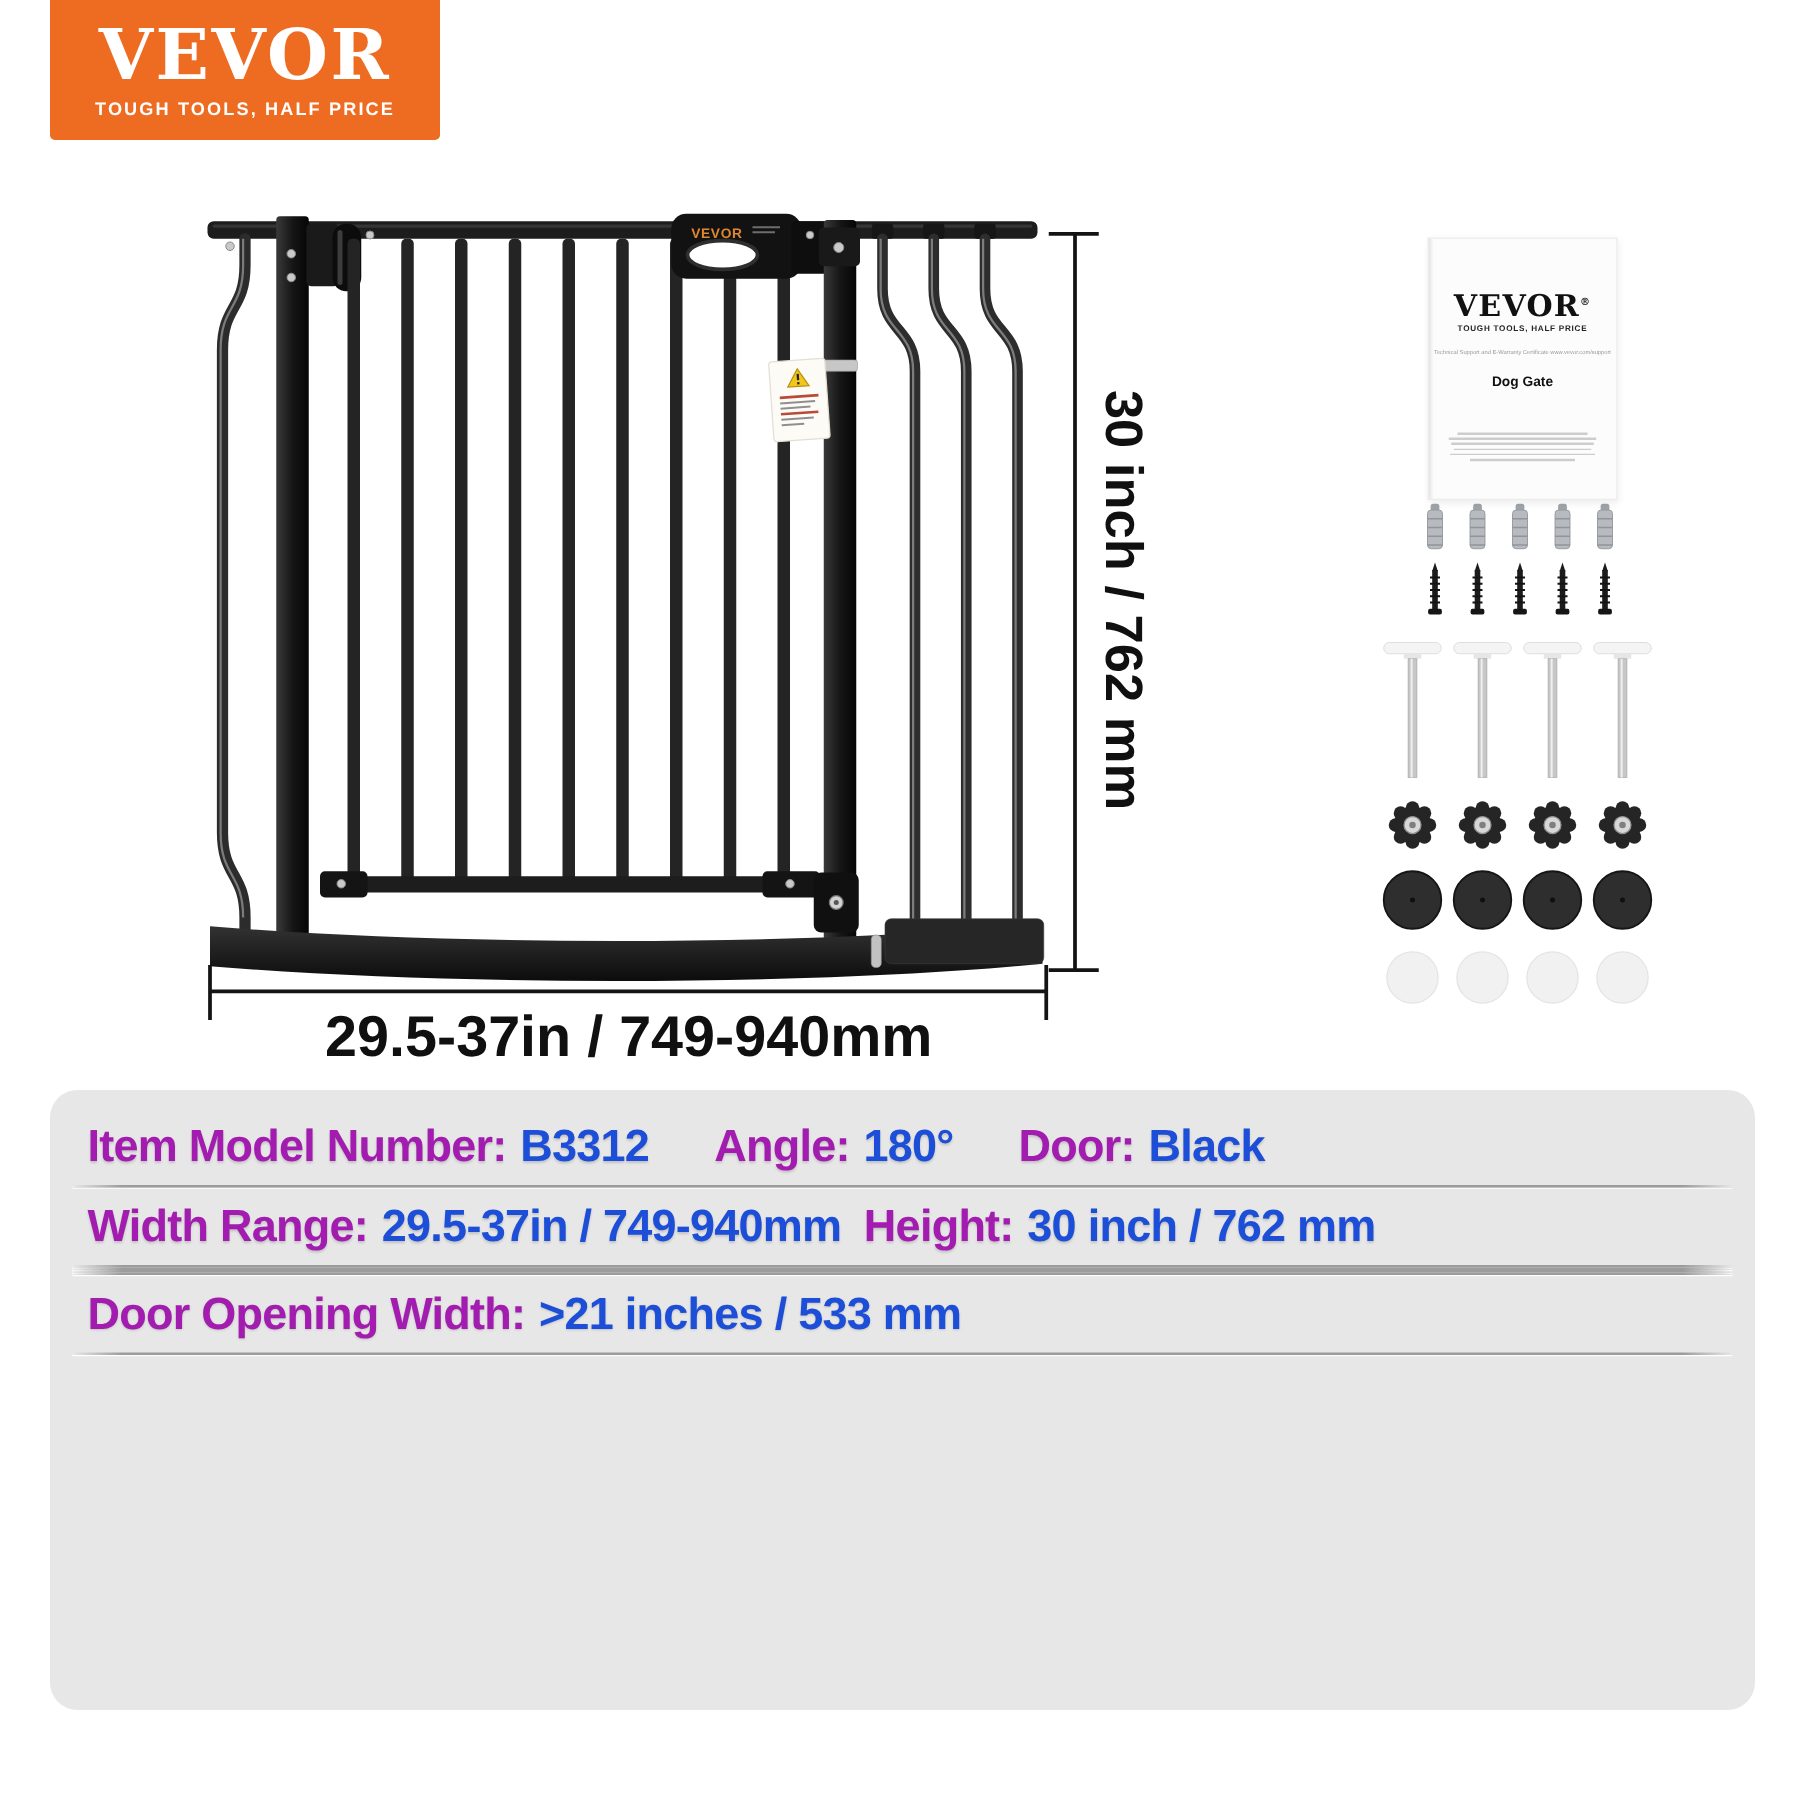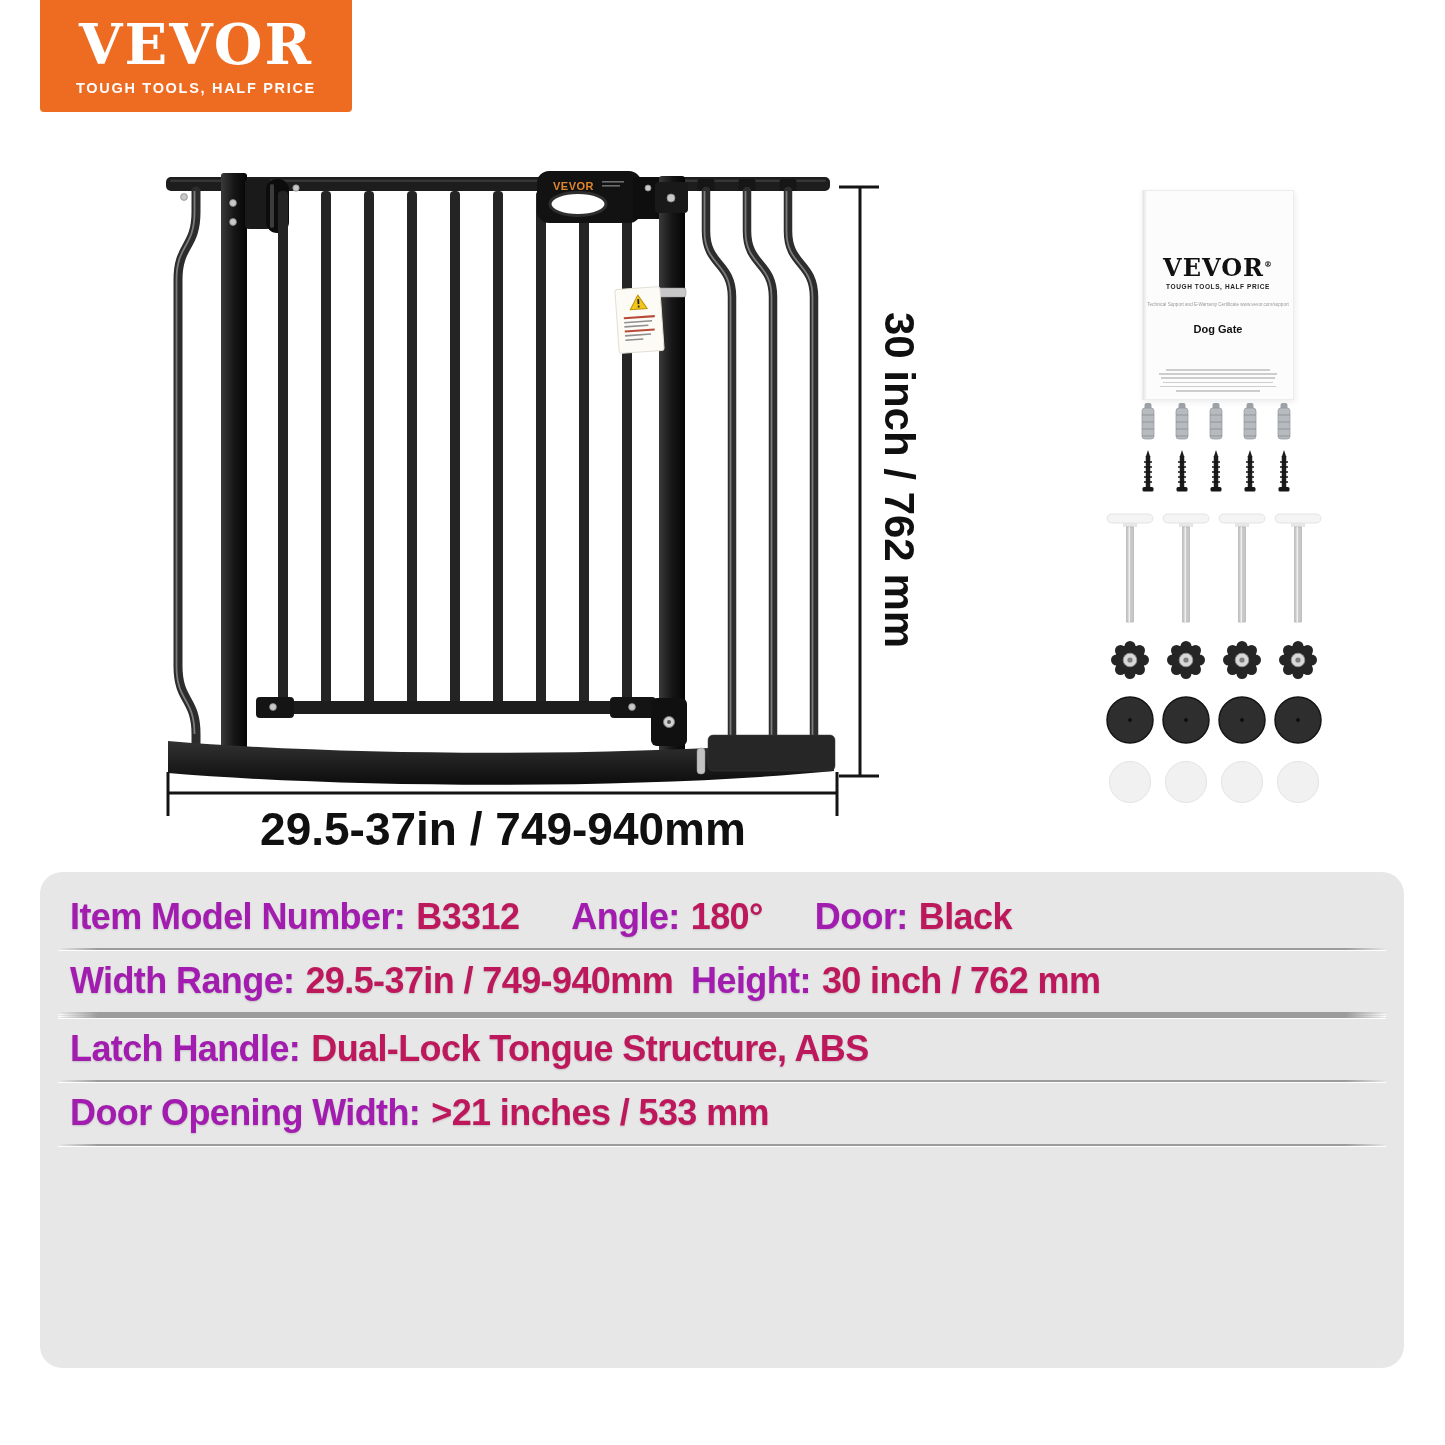--- a/index.html
+++ b/index.html
@@ -24,21 +24,21 @@
   .dim-label-h{position:absolute;left:503px;top:829px;transform:translate(-50%,-50%);
     font-size:46px;font-weight:bold;color:#101010;white-space:nowrap;}
 
   
   .manual{position:absolute;left:1142px;top:190px;width:152px;height:210px;background:#fcfcfc;
     border:1px solid #ececec;box-shadow:1px 2px 6px rgba(0,0,0,.08);text-align:center;
     box-sizing:border-box;}
   .manual::before{content:"";position:absolute;left:0;top:0;bottom:0;width:4px;
     background:linear-gradient(90deg,#e3e3e3,rgba(255,255,255,0));}
   .manual-brand{font-family:"DejaVu Serif",serif;font-weight:bold;font-size:24px;color:#111;
-    margin-top:65px;letter-spacing:1px;line-height:1;}
+    margin-top:42px;letter-spacing:1px;line-height:1;}
   .manual-brand sup{font-size:8px;}
   .manual-tagline{font-size:6.5px;font-weight:bold;color:#222;letter-spacing:.6px;margin-top:3px;}
   .manual-support{font-size:4.6px;color:#9a9a9a;margin-top:12px;}
   .manual-title{font-size:11px;font-weight:bold;color:#111;margin-top:16px;}
   .manual-para{margin-top:34px;}
   .p-line{height:1.6px;background:#cdcdcd;margin:2.6px auto;}
   .p-line:nth-child(1){width:104px;}
   .p-line:nth-child(2){width:118px;}
   .p-line:nth-child(3){width:114px;}
   .p-line:nth-child(4){width:110px;}
@@ -48,21 +48,21 @@
   
   .spec-table{position:absolute;left:40px;top:872px;width:1364px;height:496px;background:#E7E7E7;
     border-radius:22px;padding-top:14px;box-sizing:border-box;}
   .spec-row{height:62px;display:flex;align-items:center;padding-left:30px;white-space:nowrap;
     font-size:36px;font-weight:bold;letter-spacing:-0.6px;
     text-shadow:0 1px 2px rgba(0,0,0,.16);}
   .pair{margin-right:26px;}
   .row-wide .pair{margin-right:52px;}
   .row-tight .pair{margin-right:18px;}
   .lbl{color:#a21caf;}
-  .val{color:#be185d;margin-left:11px;}
+  .val{color:#1d4ed8;margin-left:11px;}
   .divider{height:2px;margin:0 18px;
     background:linear-gradient(90deg,rgba(140,140,140,0),#9c9c9c 3%,#9c9c9c 97%,rgba(140,140,140,0));
     box-shadow:0 1px 0 rgba(255,255,255,.95);}
 </style>
 </head>
 <body>
 
 <div>
 
   <div class="logo">
@@ -369,23 +369,20 @@
       <span class="pair"><span class="lbl">Door:</span><span class="val">Black</span></span>
     </div>
     <div class="divider"></div>
     <div class="spec-row row-tight">
       <span class="pair"><span class="lbl">Width Range:</span><span class="val">29.5-37in / 749-940mm</span></span>
       <span class="pair"><span class="lbl">Height:</span><span class="val">30 inch / 762 mm</span></span>
     </div>
     <div class="divider"></div>
     <div class="divider"></div>
     <div class="divider"></div>
-    <div class="spec-row">
-      <span class="pair"><span class="lbl">Latch Handle:</span><span class="val">Dual-Lock Tongue Structure, ABS</span></span>
-    </div>
     <div class="divider"></div>
     <div class="spec-row row-tight">
       <span class="pair"><span class="lbl">Door Opening Width:</span><span class="val">&gt;21 inches / 533 mm</span></span>
     </div>
     <div class="divider"></div>
   </div>
 
 </div>
 
 </body></html>

